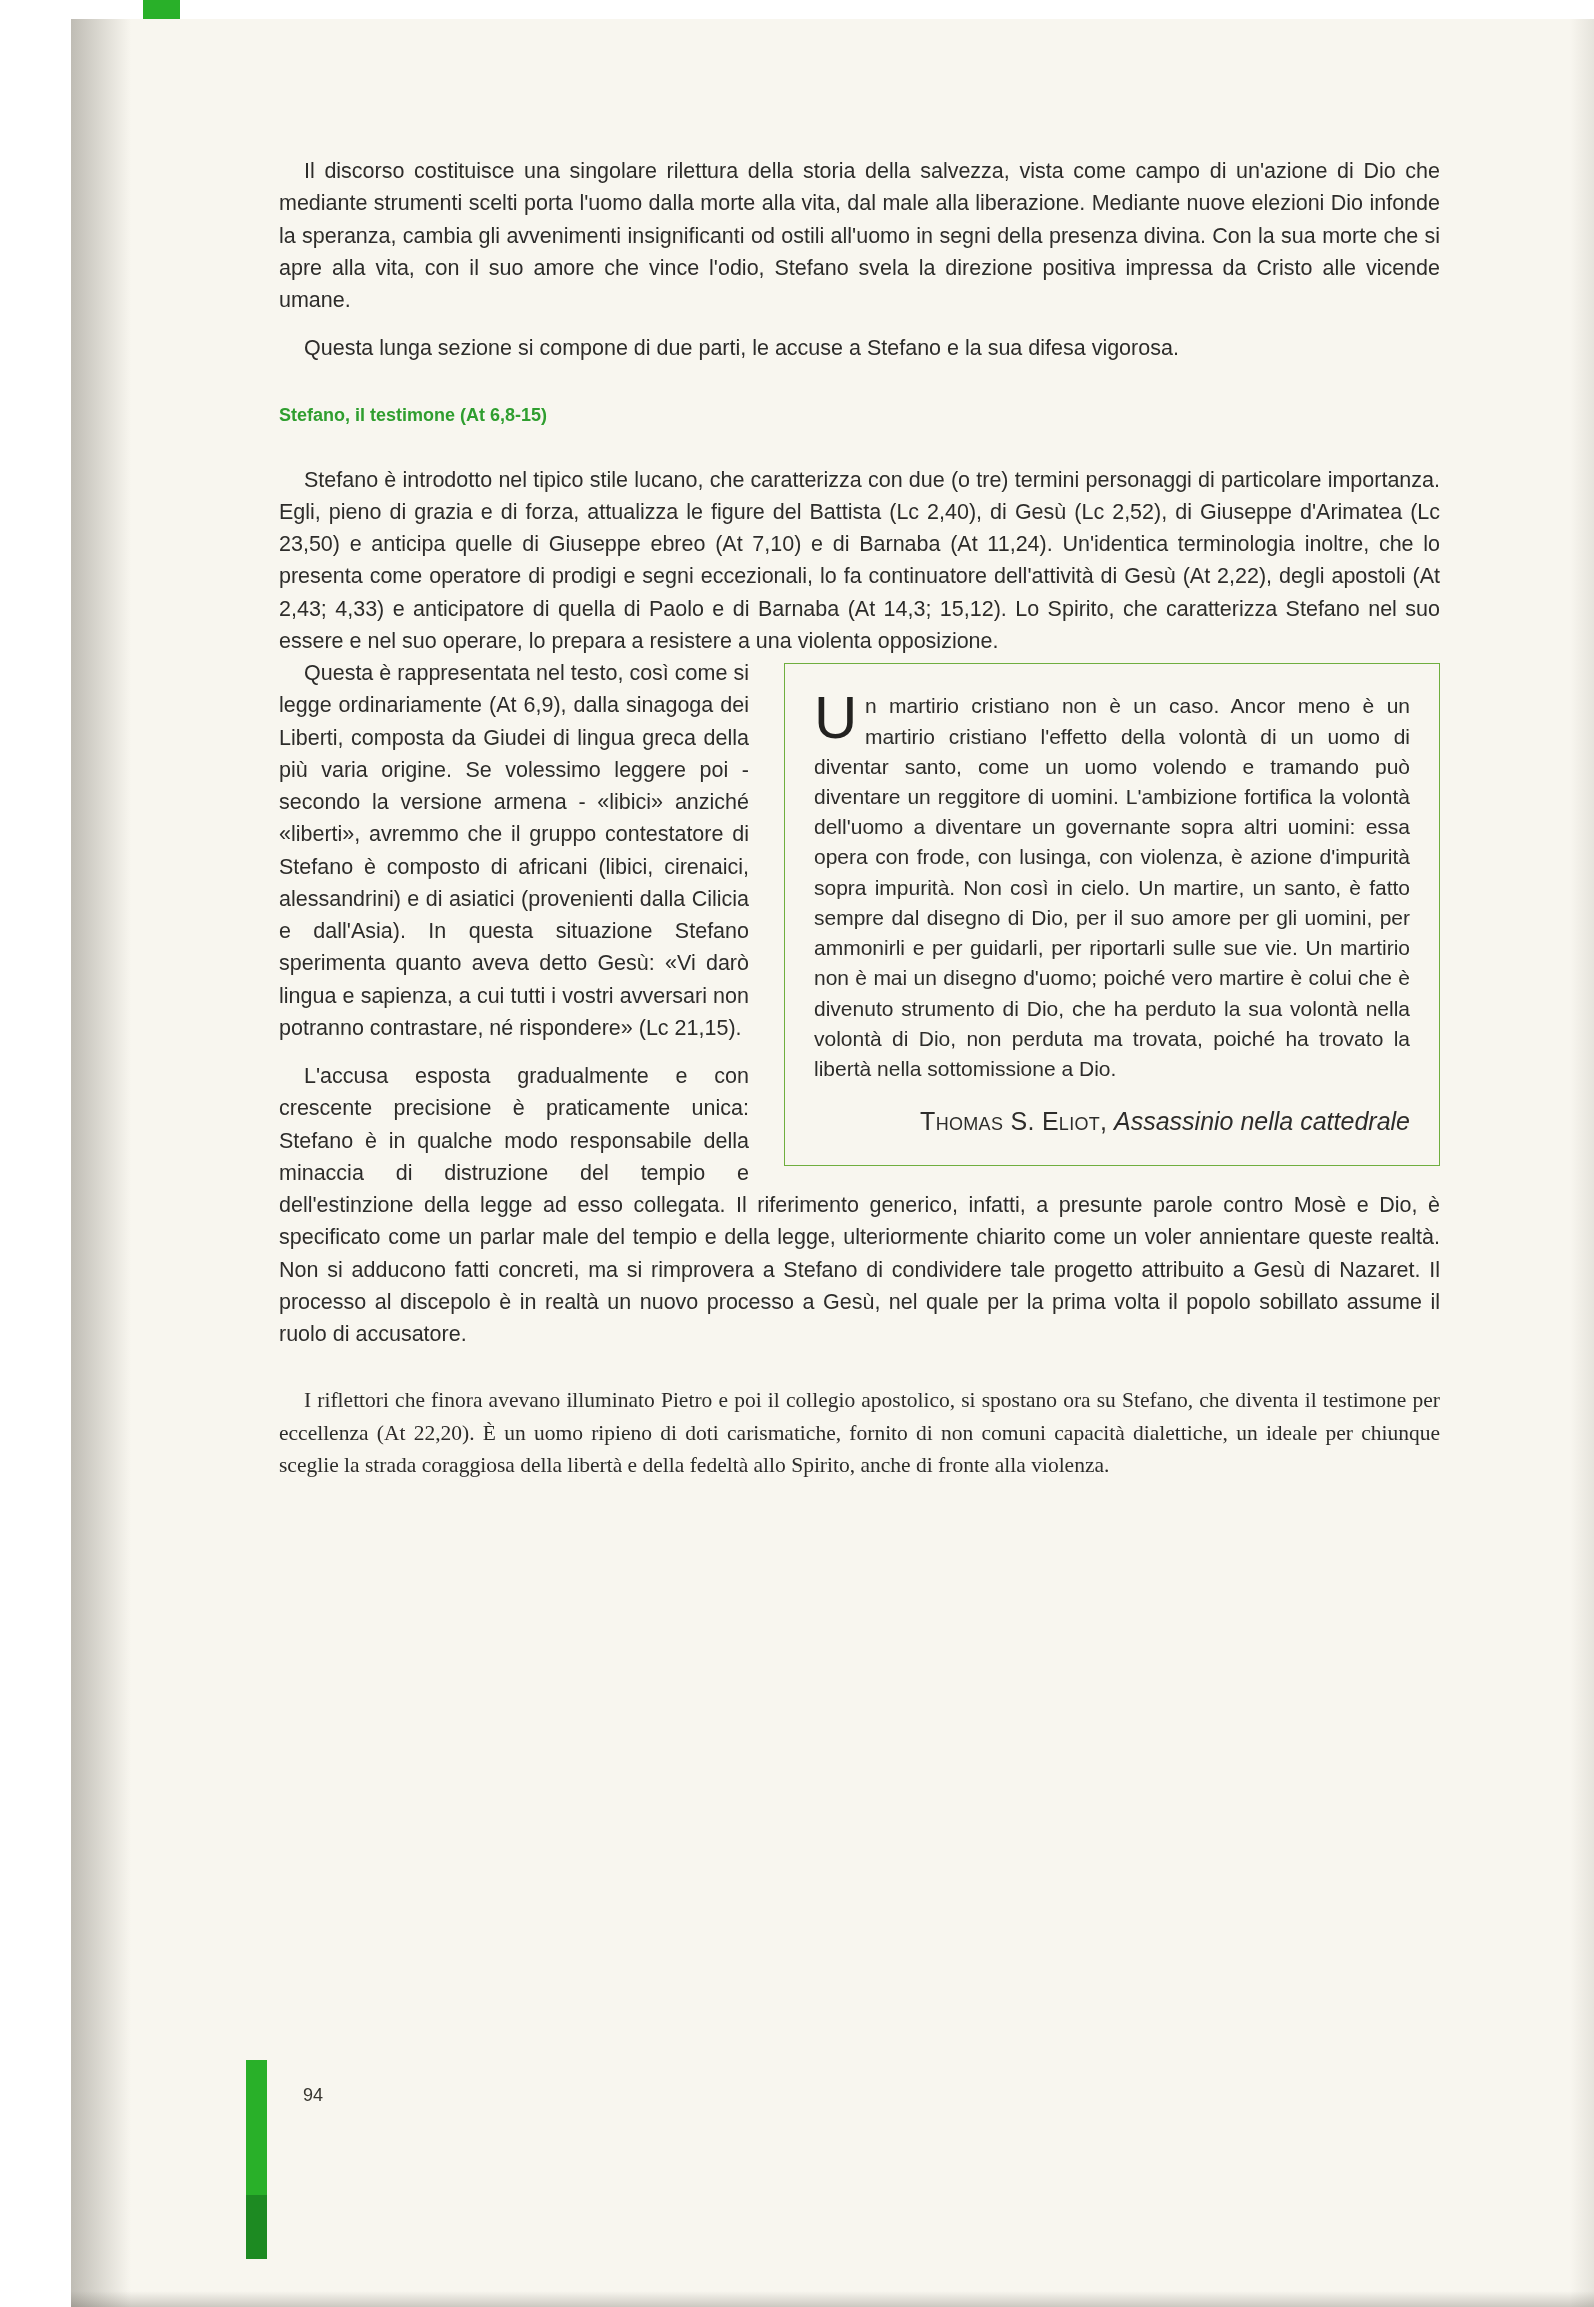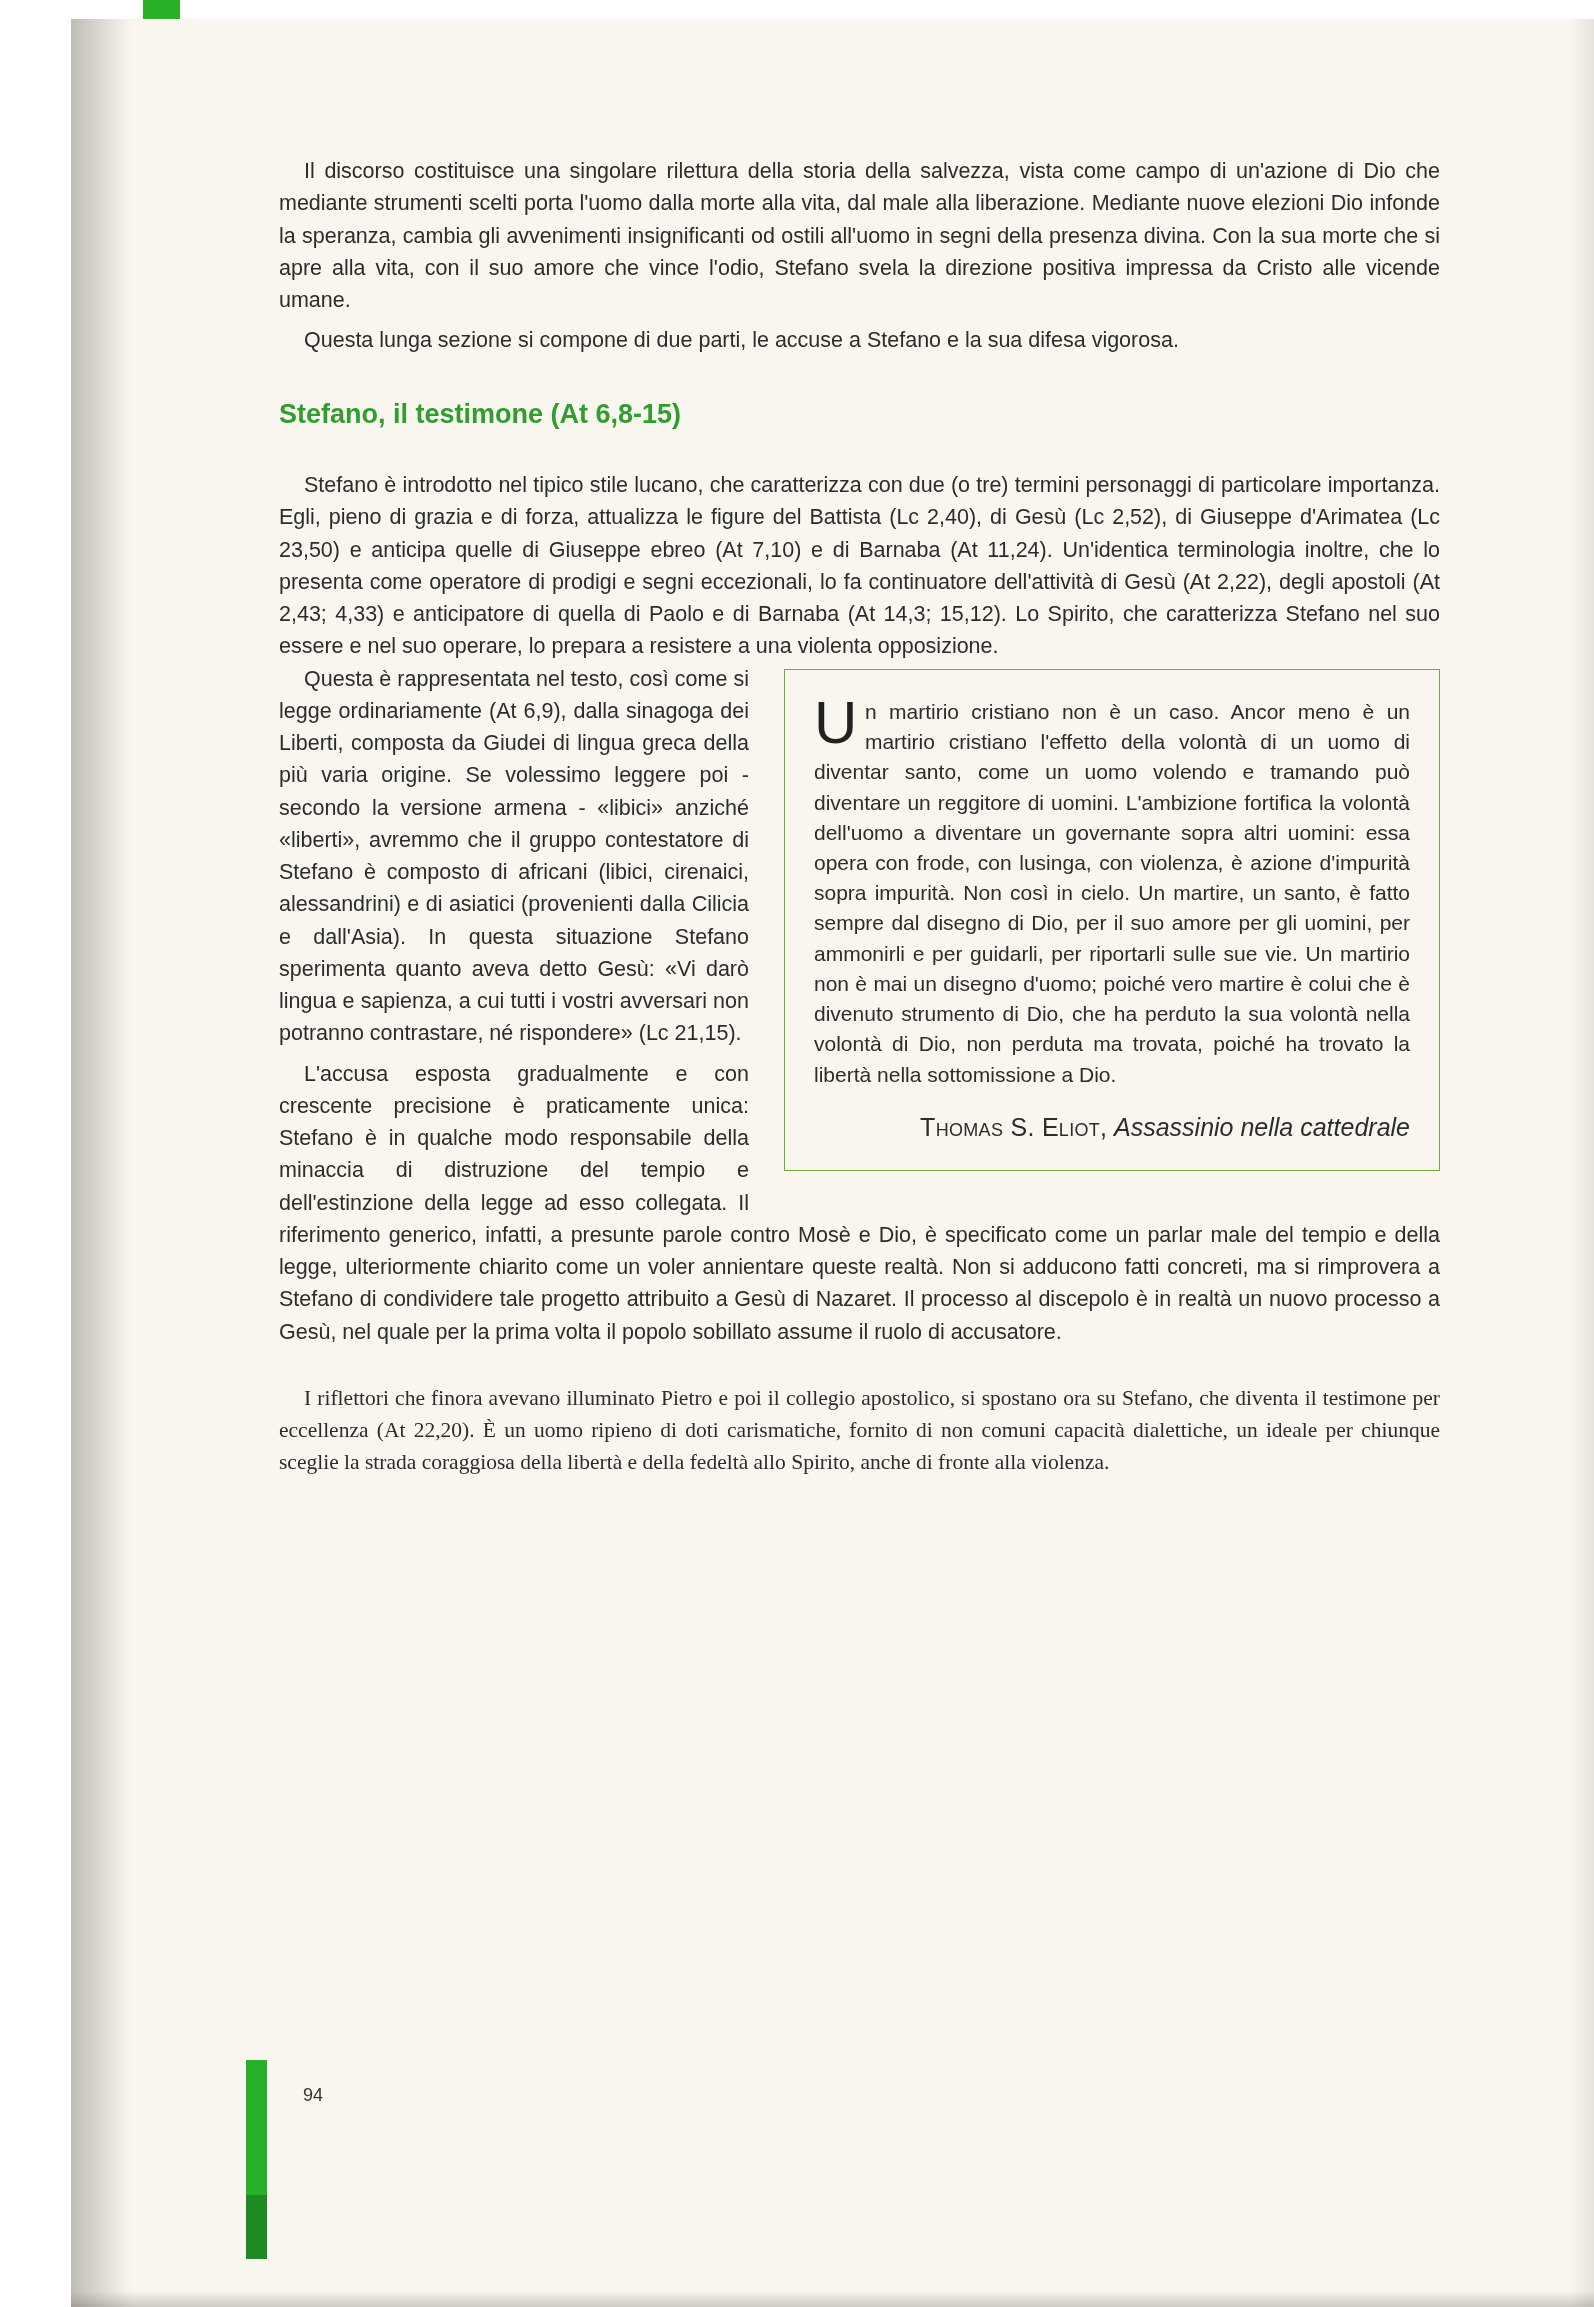--- a/index.html
+++ b/index.html
@@ -45,25 +45,25 @@
 
   
   .text-block {
     position: absolute;
     left: 279px; top: 155px; width: 1161px;
     font-size: 21.5px; line-height: 1.5;
     text-align: justify;
     color: #2d2c2a;
   }
   .text-block p { margin: 0; text-indent: 25px; }
-  .text-block p + p { margin-top: 8px; }
+  .text-block p + p { margin-top: 16px; }
 
   h2.section-heading {
     color: var(--heading-green, #2f9e2f);
-    font-size: 27px;
+    font-size: 18px;
     font-weight: bold;
     margin: 37px 0 35px 0;
     text-indent: 0;
     text-align: left;
   }
 
   .para-last { margin-top: 34px !important; font-family: Liberation Serif, serif; }
 
   
   .quote-box {

